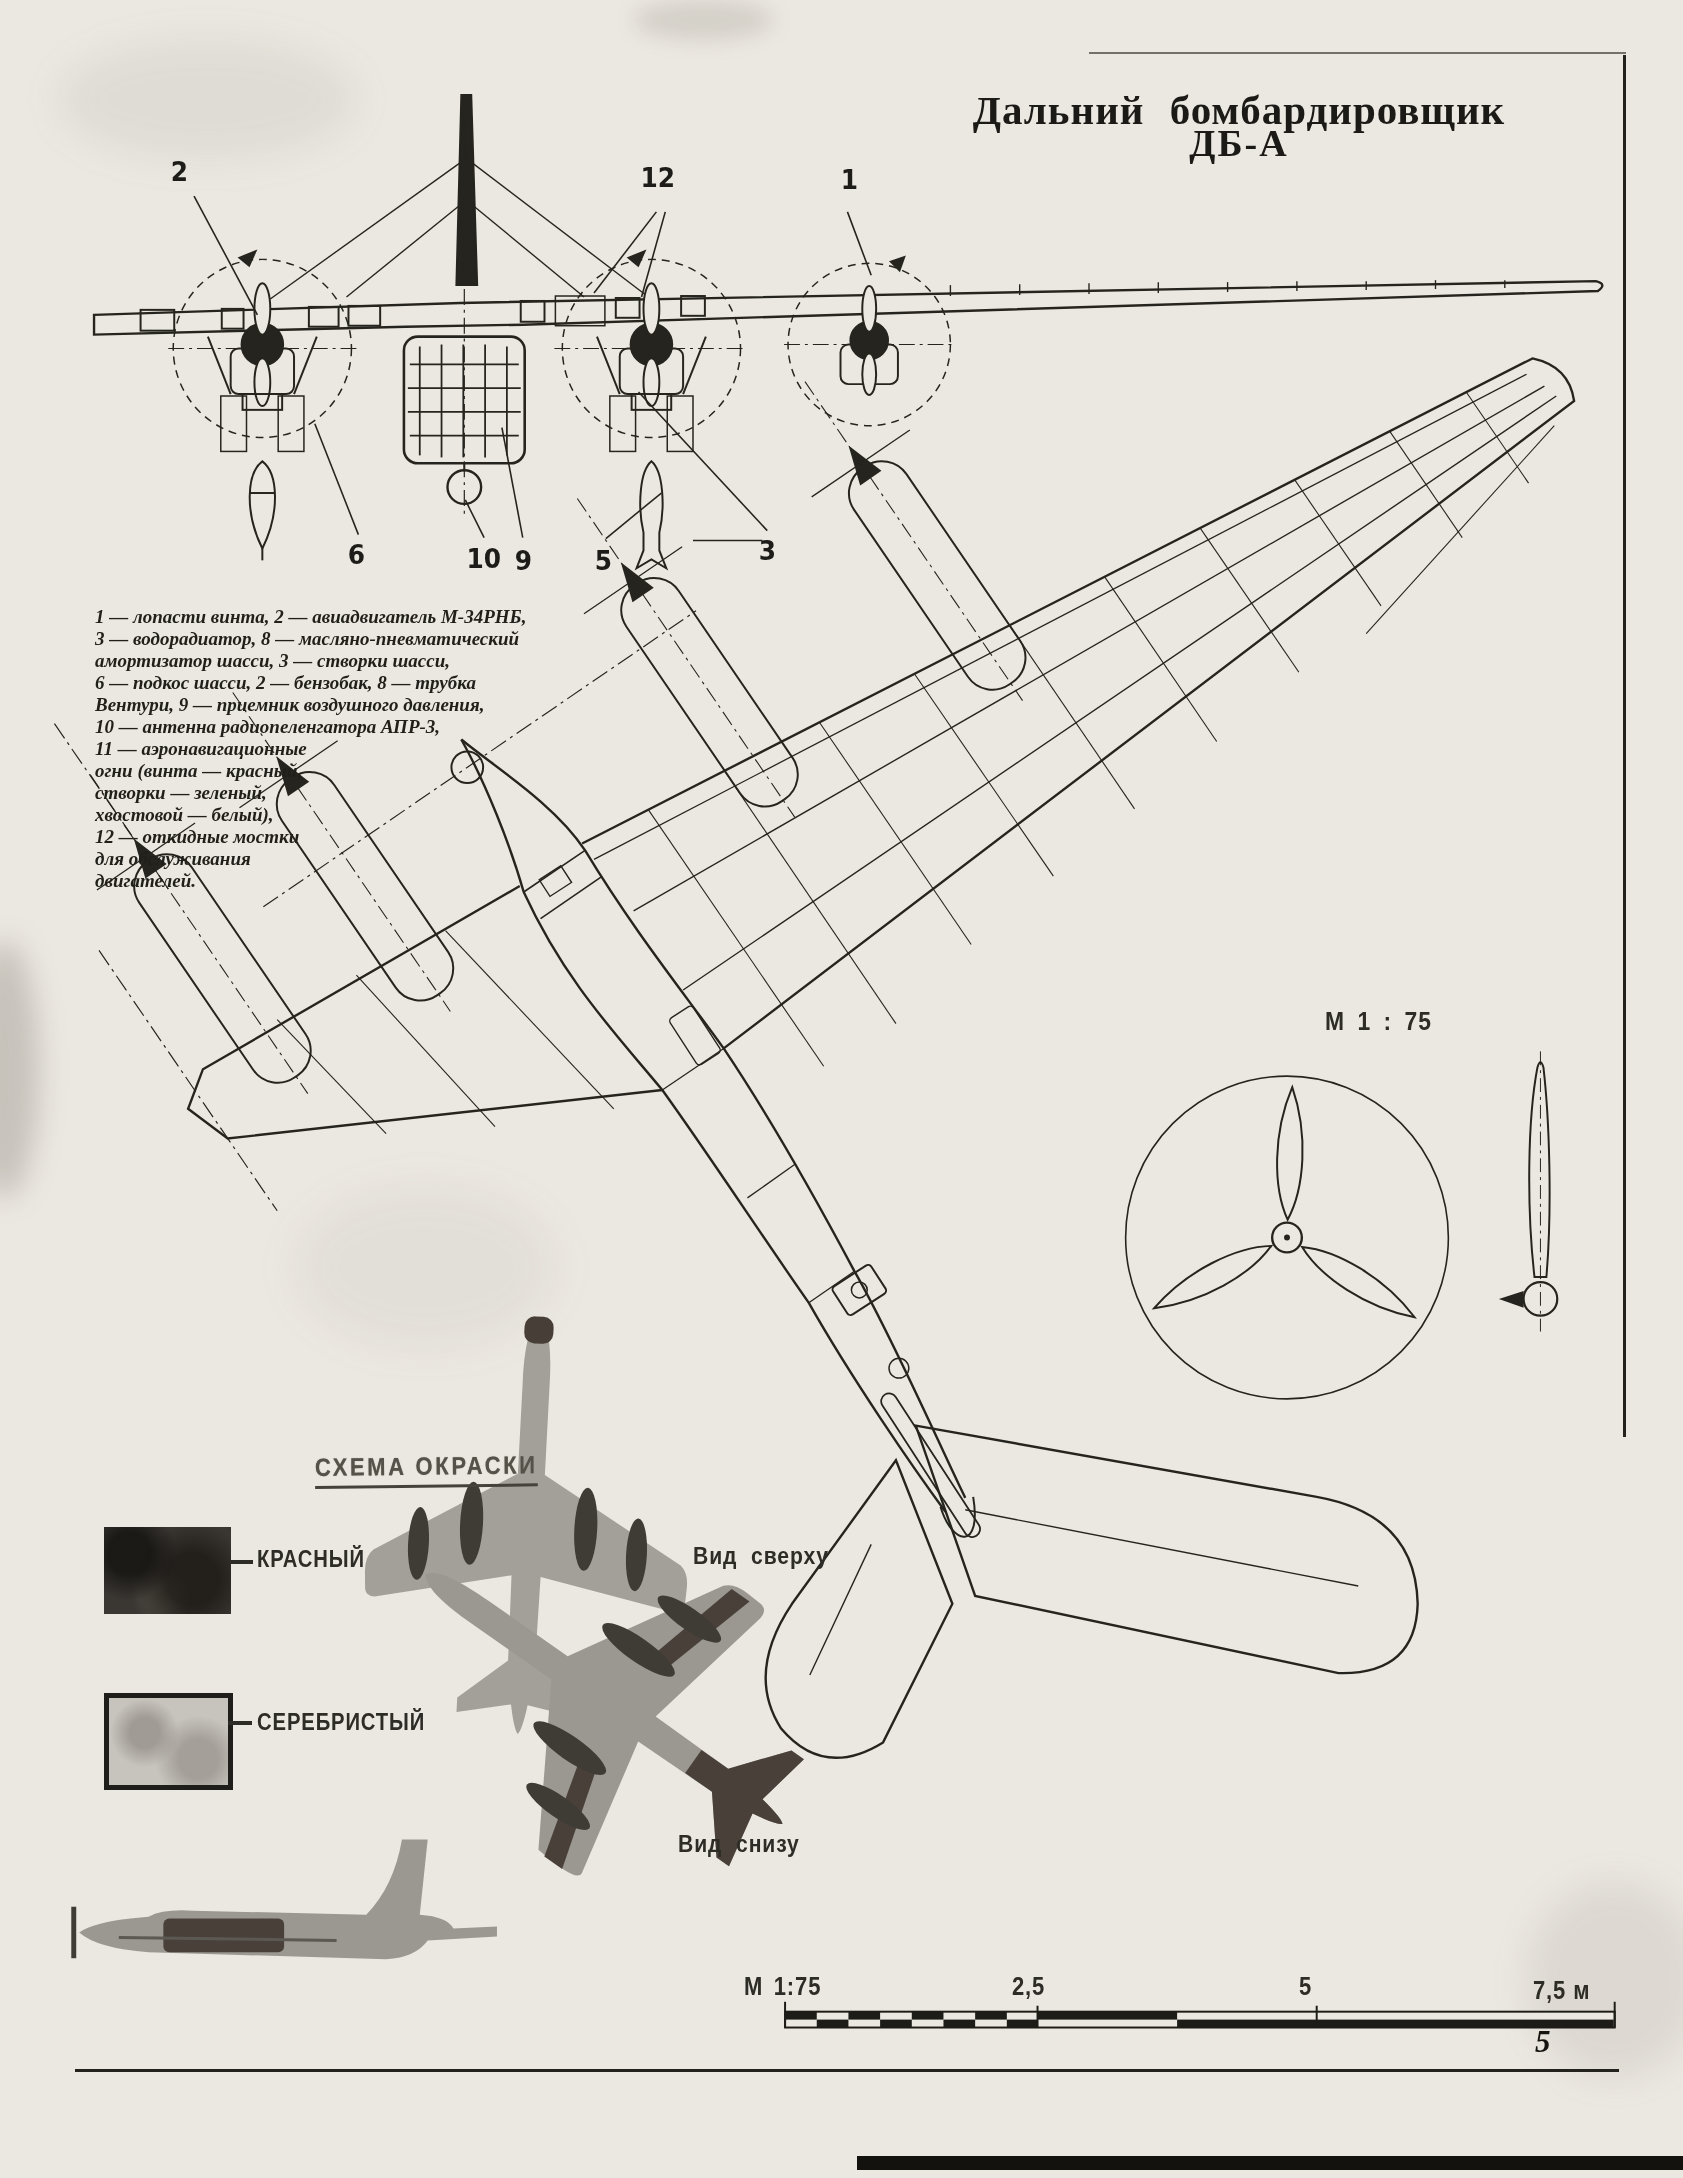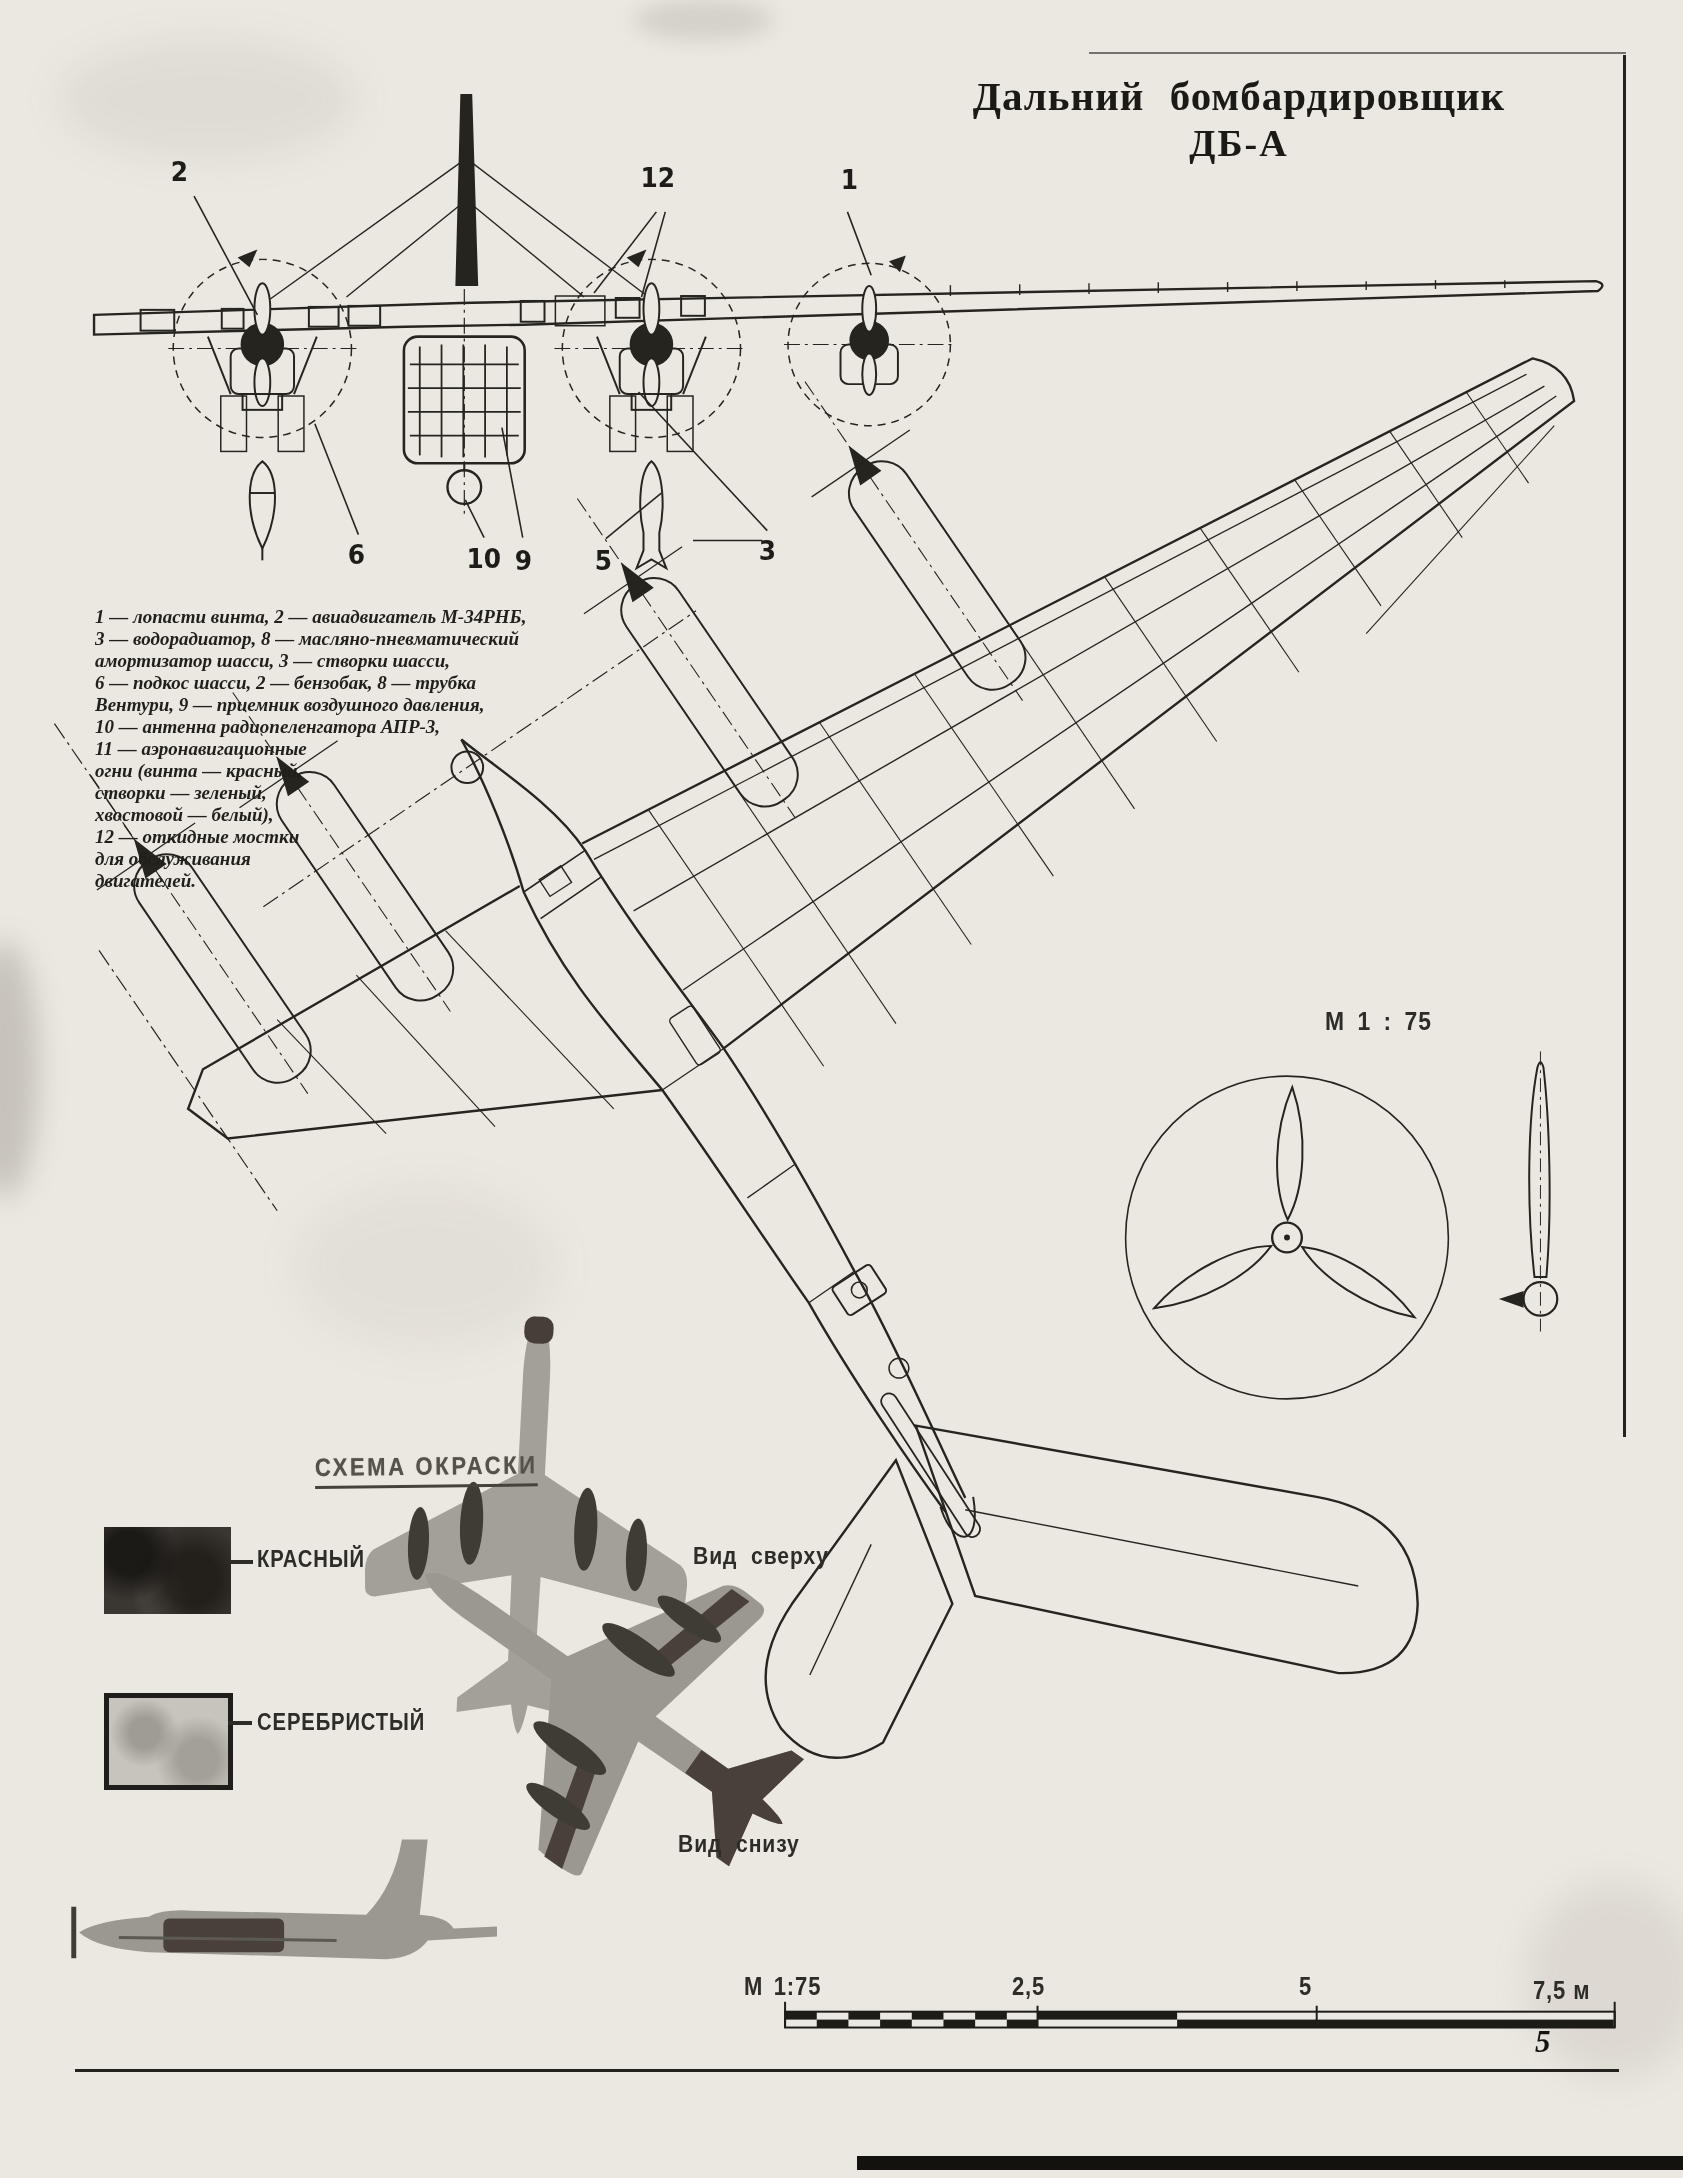--- a/index.html
+++ b/index.html
@@ -327,21 +327,21 @@
           <rect x="1189" y="2040" width="141" height="8"></rect>
         <rect x="1330" y="2040" width="300" height="8"></rect>
       </g>
       <line x1="793" y1="2022" x2="793" y2="2048"></line>
       <line x1="1048" y1="2026" x2="1048" y2="2048"></line>
       <line x1="1330" y1="2026" x2="1330" y2="2048"></line>
       <line x1="1631" y1="2022" x2="1631" y2="2048"></line>
     </g>
   </svg>
 
-  <div class="txt title1" style="left:952px;top:72px;width:574px;text-align:center;">Дальний бомбардировщик</div>
+  <div class="txt title1" style="left:952px;top:86px;width:574px;text-align:center;">Дальний бомбардировщик</div>
   <div class="txt title2" style="left:952px;top:121px;width:574px;text-align:center;">ДБ-А</div>
 
   <div class="txt callout" style="left:170px;top:156px;">2</div>
   <div class="txt callout" style="left:639px;top:162px;">12</div>
   <div class="txt callout" style="left:840px;top:164px;">1</div>
   <div class="txt callout" style="left:347px;top:539px;">6</div>
   <div class="txt callout" style="left:465px;top:543px;">10</div>
   <div class="txt callout" style="left:514px;top:545px;">9</div>
   <div class="txt callout" style="left:594px;top:545px;">5</div>
   <div class="txt callout" style="left:758px;top:535px;">3</div>

